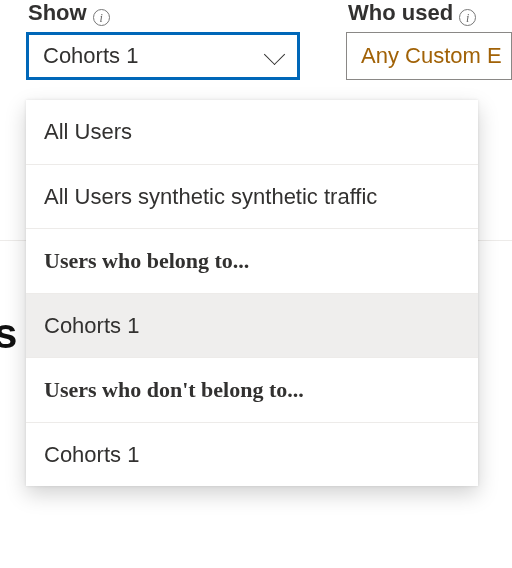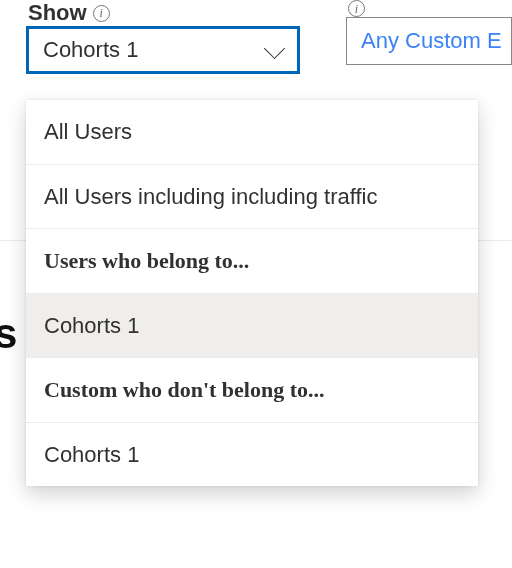--- a/index.html
+++ b/index.html
@@ -20,25 +20,26 @@
     padding-top: 0;
   }
   .field-group {
     display: flex;
     flex-direction: column;
   }
   .field-group.show { width: 320px; }
   .field-group.who { width: 166px; }
   .field-label {
     display: flex;
-    align-items: center;
+    align-items: flex-end;
     gap: 6px;
     font-size: 22px;
     font-weight: 600;
     color: #323130;
+    margin-bottom: 6px;
     padding-left: 2px;
   }
   .info-icon {
     width: 17px; height: 17px;
     border: 1.3px solid #777;
     border-radius: 50%;
     display: inline-flex;
     align-items: center;
     justify-content: center;
     font-size: 12px;
@@ -59,21 +60,21 @@
     cursor: pointer;
     background: #fff;
   }
   .select-box.primary {
     border: 3px solid #0067b8;
     width: 274px;
   }
   .select-box.secondary {
     border: 1.5px solid #8a8886;
     width: 166px;
-    color: #3b82f6;
+    color: #a16207;
     overflow: hidden;
     white-space: nowrap;
   }
   .chevron {
     width: 22px; height: 22px;
     position: relative;
     transform: translateY(-4px);
   }
   .chevron::before {
     content: "";
@@ -140,29 +141,30 @@
         <span class="info-icon">i</span>
       </div>
       <div class="select-box primary">
         <span>Cohorts 1</span>
         <span class="chevron"></span>
       </div>
     </div>
 
     <div class="field-group who">
       <div class="field-label">
+        <span>Who used</span>
         <span class="info-icon">i</span>
       </div>
       <div class="select-box secondary">
         <span>Any Custom E</span>
       </div>
     </div>
   </div>
 
   <div class="dropdown">
     <div class="dd-item"><span>All Users</span></div>
-    <div class="dd-item"><span>All Users including including traffic</span></div>
+    <div class="dd-item"><span>All Users synthetic synthetic traffic</span></div>
     <div class="dd-item heading"><span>Users who belong to...</span></div>
     <div class="dd-item selected"><span>Cohorts 1</span></div>
-    <div class="dd-item heading"><span>Custom who don't belong to...</span></div>
+    <div class="dd-item heading"><span>Users who don't belong to...</span></div>
     <div class="dd-item"><span>Cohorts 1</span></div>
   </div>
 </div>
 
 </body></html>

